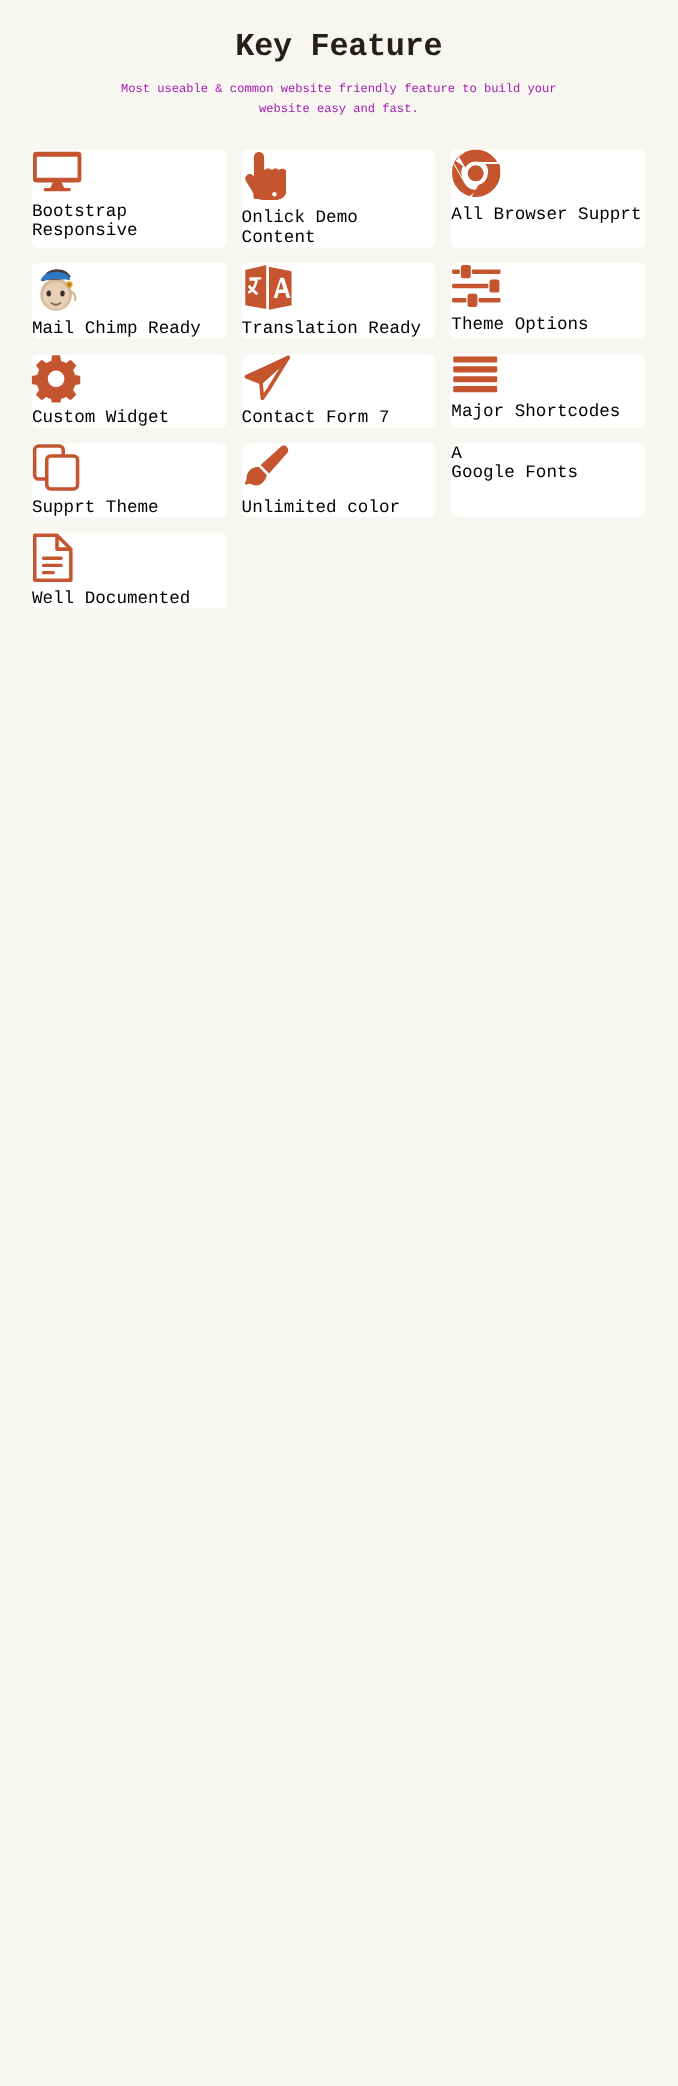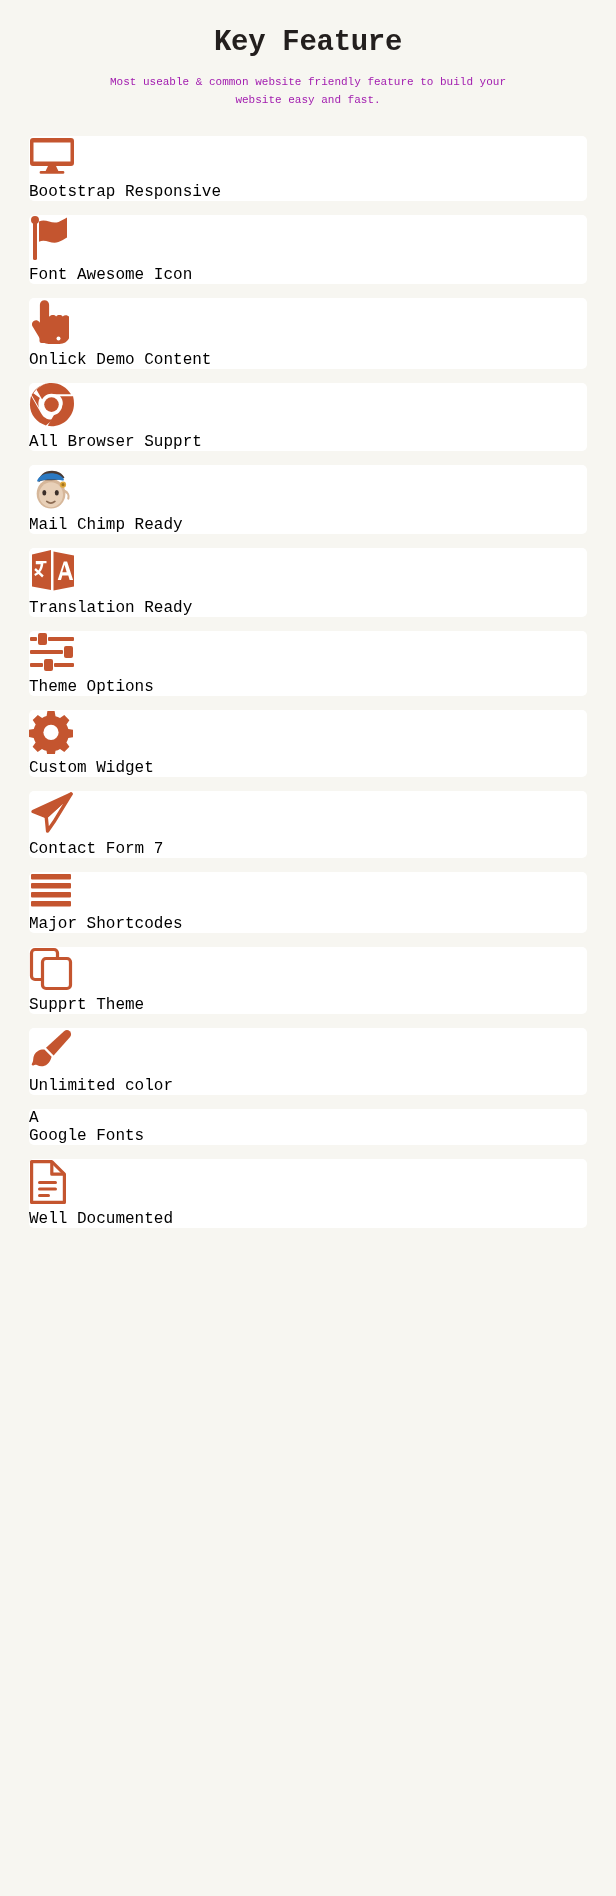--- a/index.html
+++ b/index.html
@@ -45,21 +45,21 @@
     color: #a21caf;
     max-width: 430px;
     margin: 0 auto;
   }
 
   
   .feature-grid {
     margin-top: 26px;
     padding: 0 29px;
     display: grid;
-    grid-template-columns: 1fr;
+    grid-template-columns: 1fr 1fr 1fr;
     column-gap: 14px;
     row-gap: 14px;
   }
 
   .feature-card {
     background: #ffffff;
     border-radius: 5px;
     box-shadow: 0 1px 3px rgba(30, 25, 20, 0.055），
                 0 0 0 1px rgba(30,25,20,0.012);
     box-shadow: 0 1px 3px rgba(30, 25, 20, 0.07);
@@ -116,30 +116,20 @@
 
     <div class="feature-card">
       <div class="feature-icon">
         <svg width="46" height="42" viewBox="0 0 46 42">
             <path fill="#c4552f" d="M4 2h38a3 3 0 0 1 3 3v22a3 3 0 0 1-3 3H27l2.4 5H34a1.4 1.4 0 0 1 0 2.8H12A1.4 1.4 0 0 1 12 35h4.6l2.4-5H4a3 3 0 0 1-3-3V5a3 3 0 0 1 3-3zm0.5 4.4v19.2h37V6.4H4.5z"></path>
           </svg>
       </div>
       <div class="feature-label">Bootstrap Responsive</div>
     </div>
 
-    <div class="feature-card">
-      <div class="feature-icon">
-        <svg width="42" height="46" viewBox="0 0 42 46">
-            <circle cx="6" cy="5" r="4" fill="#c4552f"></circle>
-            <rect x="4" y="5" width="4" height="40" rx="1.6" fill="#c4552f"></rect>
-            <path fill="#c4552f" d="M10 6.5c7-3.4 12.6 3.2 19.6 0.4 3.4-1.4 5.4-2.8 8.4-4.4v20c-3 1.7-5.2 3.2-8.6 4.6-7 2.8-12.4-3.6-19.4-0.4V6.5z"></path>
-          </svg>
-      </div>
-      <div class="feature-label">Font Awesome Icon</div>
-    </div>
 
     <div class="feature-card">
       <div class="feature-icon">
         <svg width="40" height="48" viewBox="0 0 40 48">
           <path fill="#c4552f" d="M15.5 2.2c2.6 0 4.6 2 4.6 4.5v12.1c1-1.1 2.2-1.7 3.8-1.7 1.3 0 2.4.5 3.2 1.4.9-.9 2-1.4 3.4-1.4 1.3 0 2.4.5 3.2 1.4.9-.8 1.9-1.2 3.1-1.2 2.4 0 4.2 1.9 4.2 4.4v13.8c0 6.1-4.4 10.4-10.6 10.4H19.6c-4 0-6.2-1.5-8.3-4.6L3.6 28.6c-1.2-1.9-.7-4.3 1.1-5.6 1.8-1.3 4.2-.9 5.5.8l.7 1V6.7c0-2.5 2-4.5 4.6-4.5z"></path>
           <rect x="10.5" y="36" width="24" height="9" rx="2" fill="#c4552f"></rect>
           <circle cx="29.5" cy="40.6" r="2" fill="#ffffff"></circle>
         </svg>
       </div>
       <div class="feature-label">Onlick Demo Content</div>

